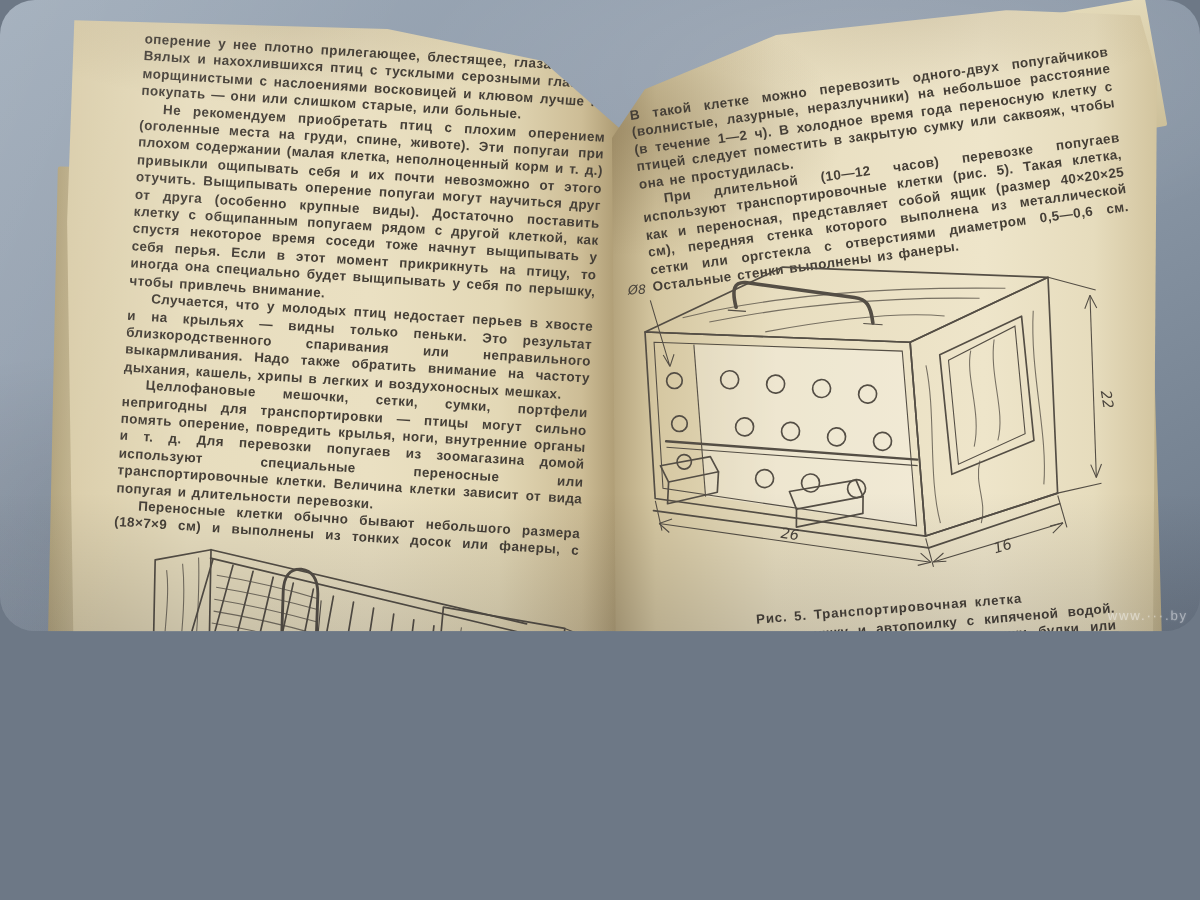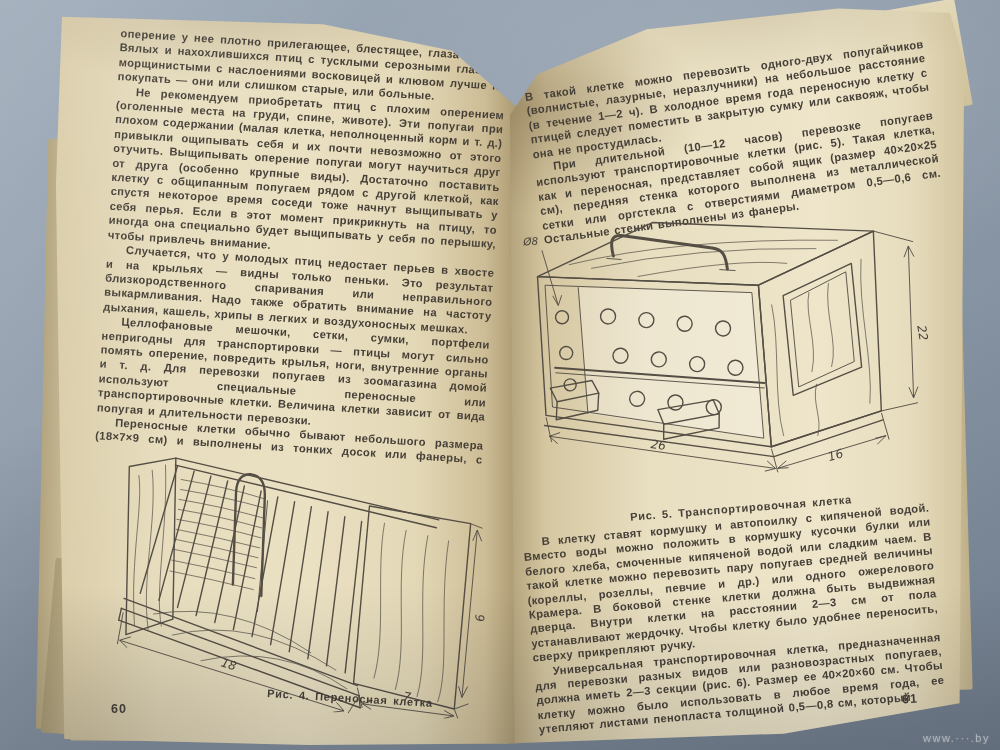--- a/index.html
+++ b/index.html
@@ -1,21 +1,21 @@
 <!DOCTYPE html>
 <html><head>
 <meta charset="utf-8">
 <style>
   html,body{margin:0;padding:0;background:#6d7886;}
-  .scene{position:relative;width:1000px;height:750px;overflow:hidden;
+  .scene{position:relative;width:1000px;height:526px;overflow:hidden;
          font-family:"Liberation Sans",sans-serif;
          background:
            radial-gradient(55% 40% at 72% 12%, rgba(255,255,255,0.14), rgba(255,255,255,0) 70%),
            radial-gradient(40% 35% at 10% 80%, rgba(0,0,0,0.10), rgba(0,0,0,0) 70%),
-           linear-gradient(152deg,#9daab8 0%, #909cab 38%, #8794a3 62%, #788594 85%, #6f7b8a 100%);}
+           linear-gradient(152deg,#9daab8 0%, #909cab 38%, #8794a3 62%, #788594 85%, #6f7b8a 100%); border-radius: 29px;}
   .edge{position:absolute;border-radius:2px;}
   .page{position:absolute;}
   .page-left{left:55px;top:8px;width:462px;height:737px;
     clip-path:polygon(1.5% 1.2%, 58% 2.2%, 86% 5.8%, 100% 13.5%, 100% 99.8%, 55% 100%, 2% 99.2%, 0.2% 24%);
     background:
       radial-gradient(90% 18% at 40% 0%, rgba(110,90,55,0.22), rgba(0,0,0,0) 60%),
       radial-gradient(60% 30% at 8% 100%, rgba(110,90,55,0.14), rgba(0,0,0,0) 70%),
       linear-gradient(to right,#d9cca8 0%, #e7ddbe 22%, #eae0c2 55%, #e3d8b6 78%, #cdbd96 93%, #ab9971 100%);
     filter:drop-shadow(0 10px 12px rgba(25,30,42,0.35));}
   .page-right{left:510px;top:4px;width:456px;height:740px;

